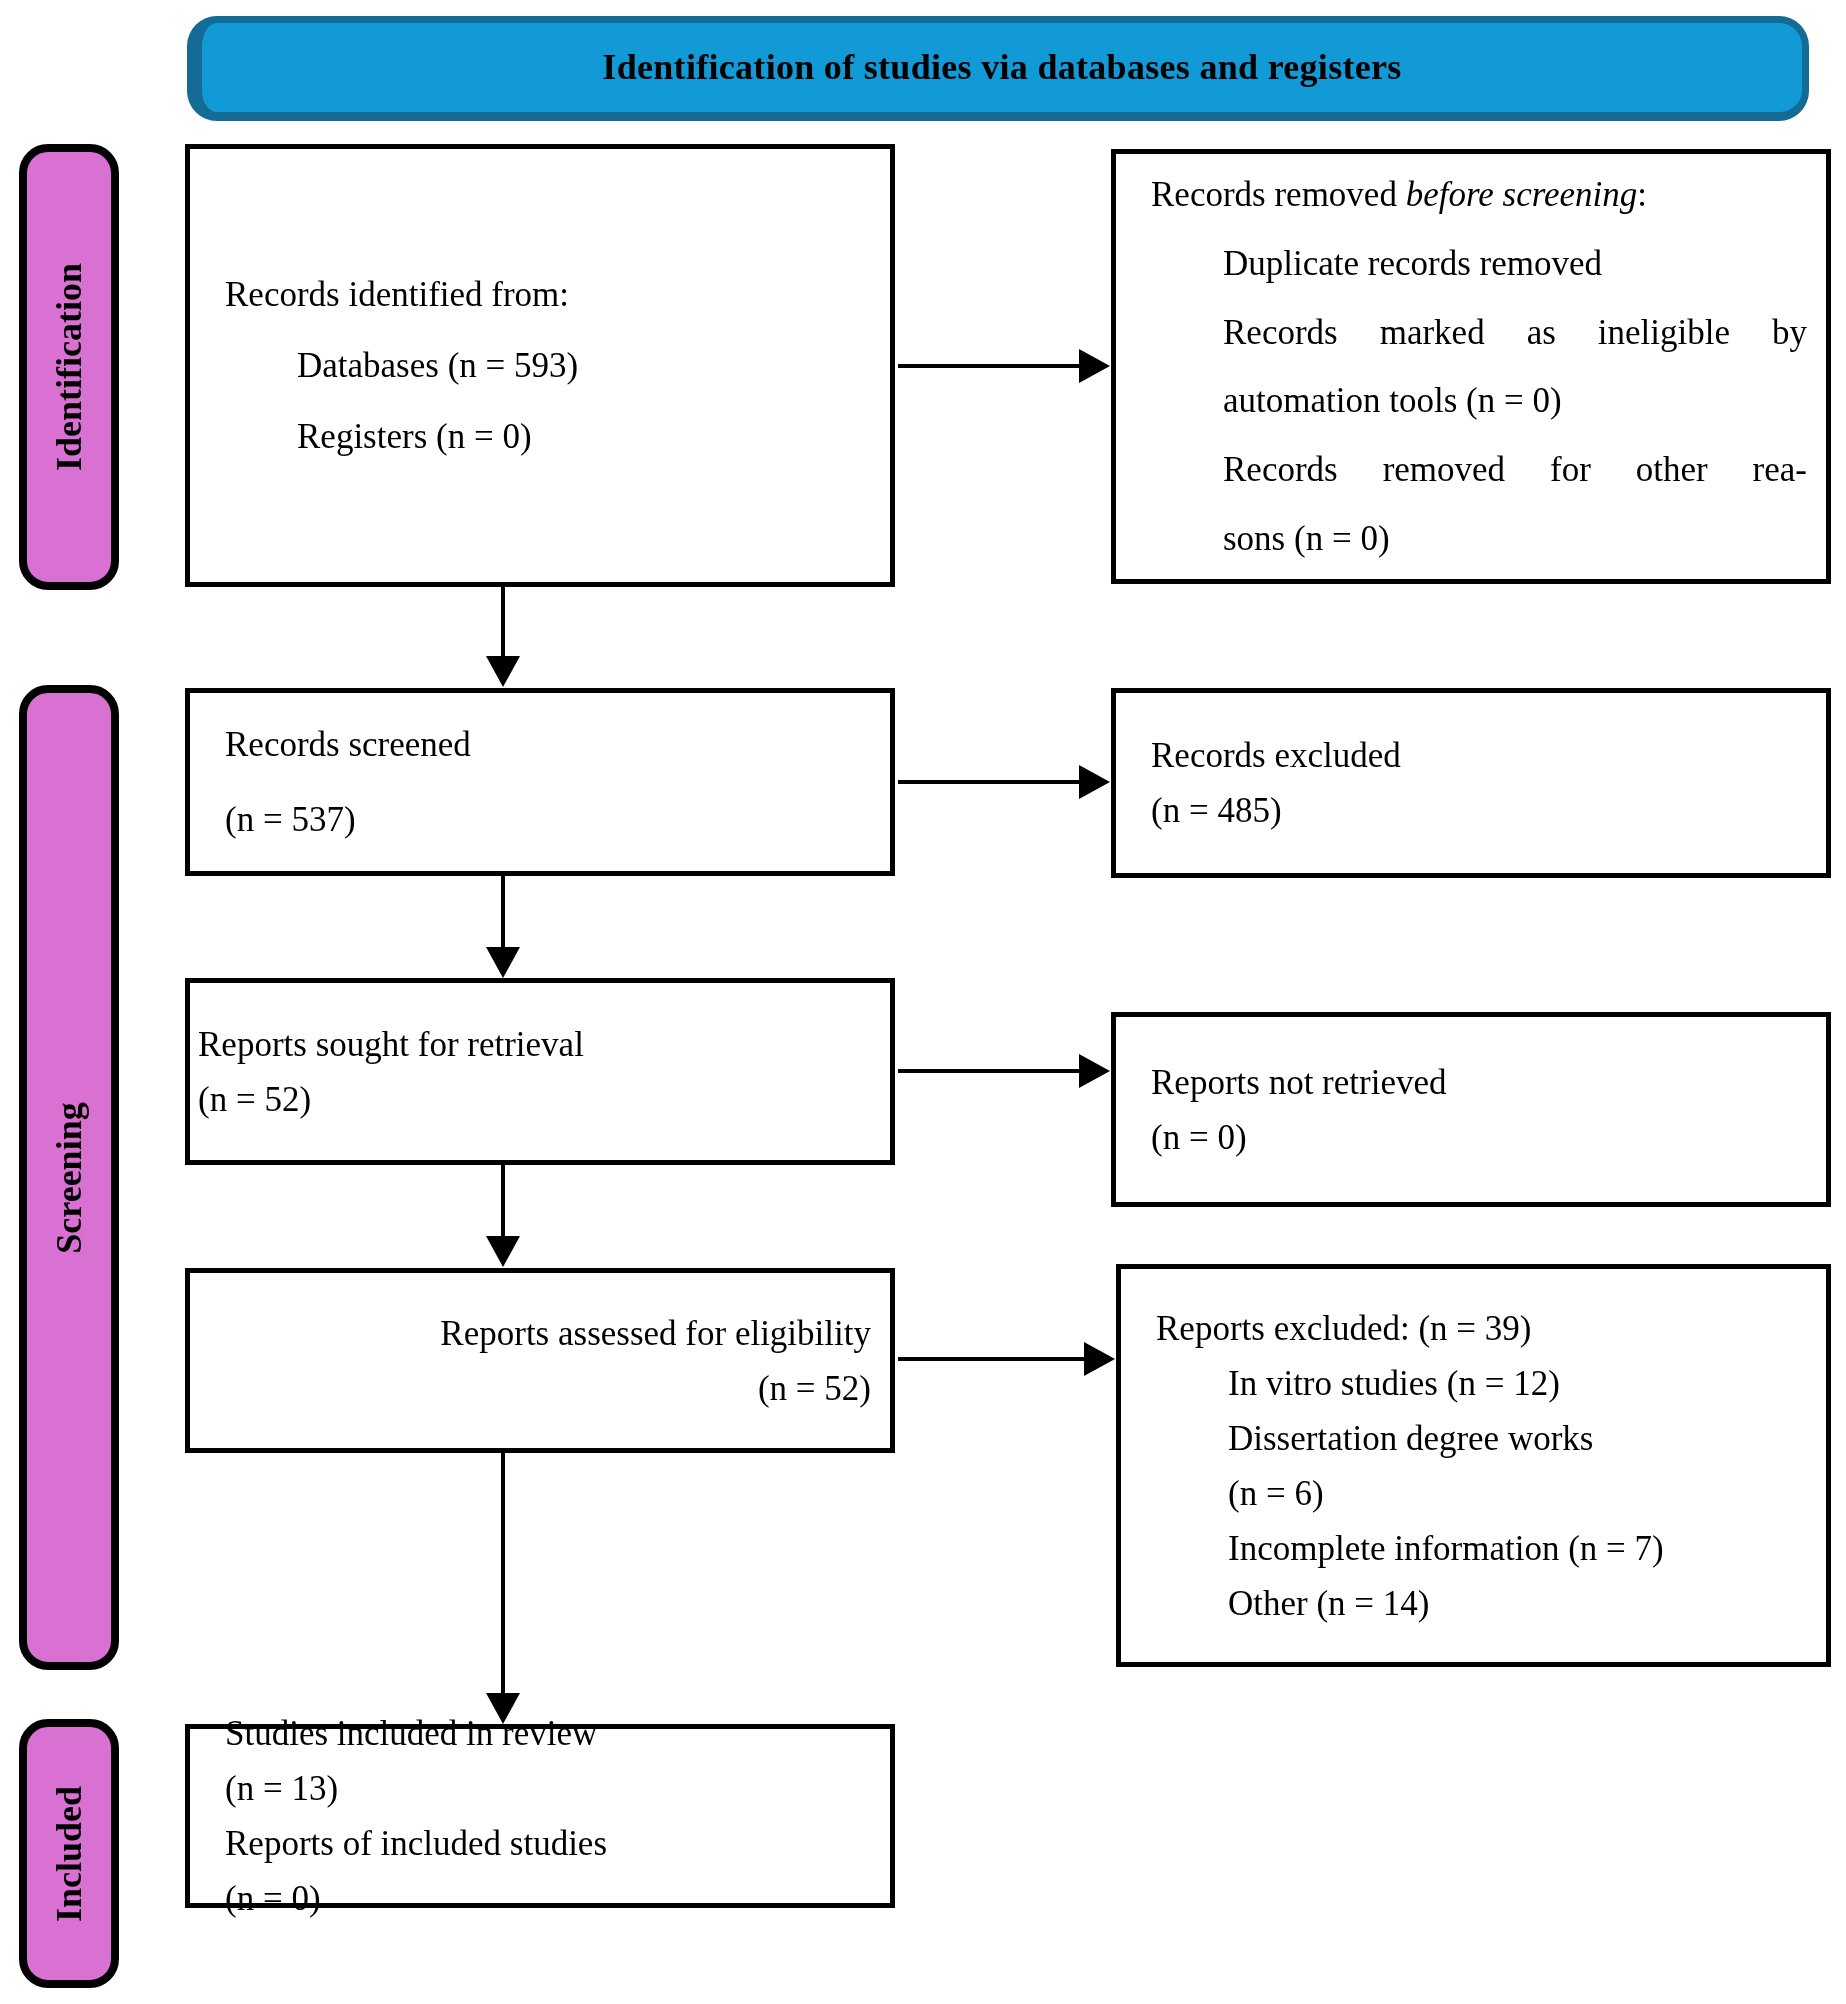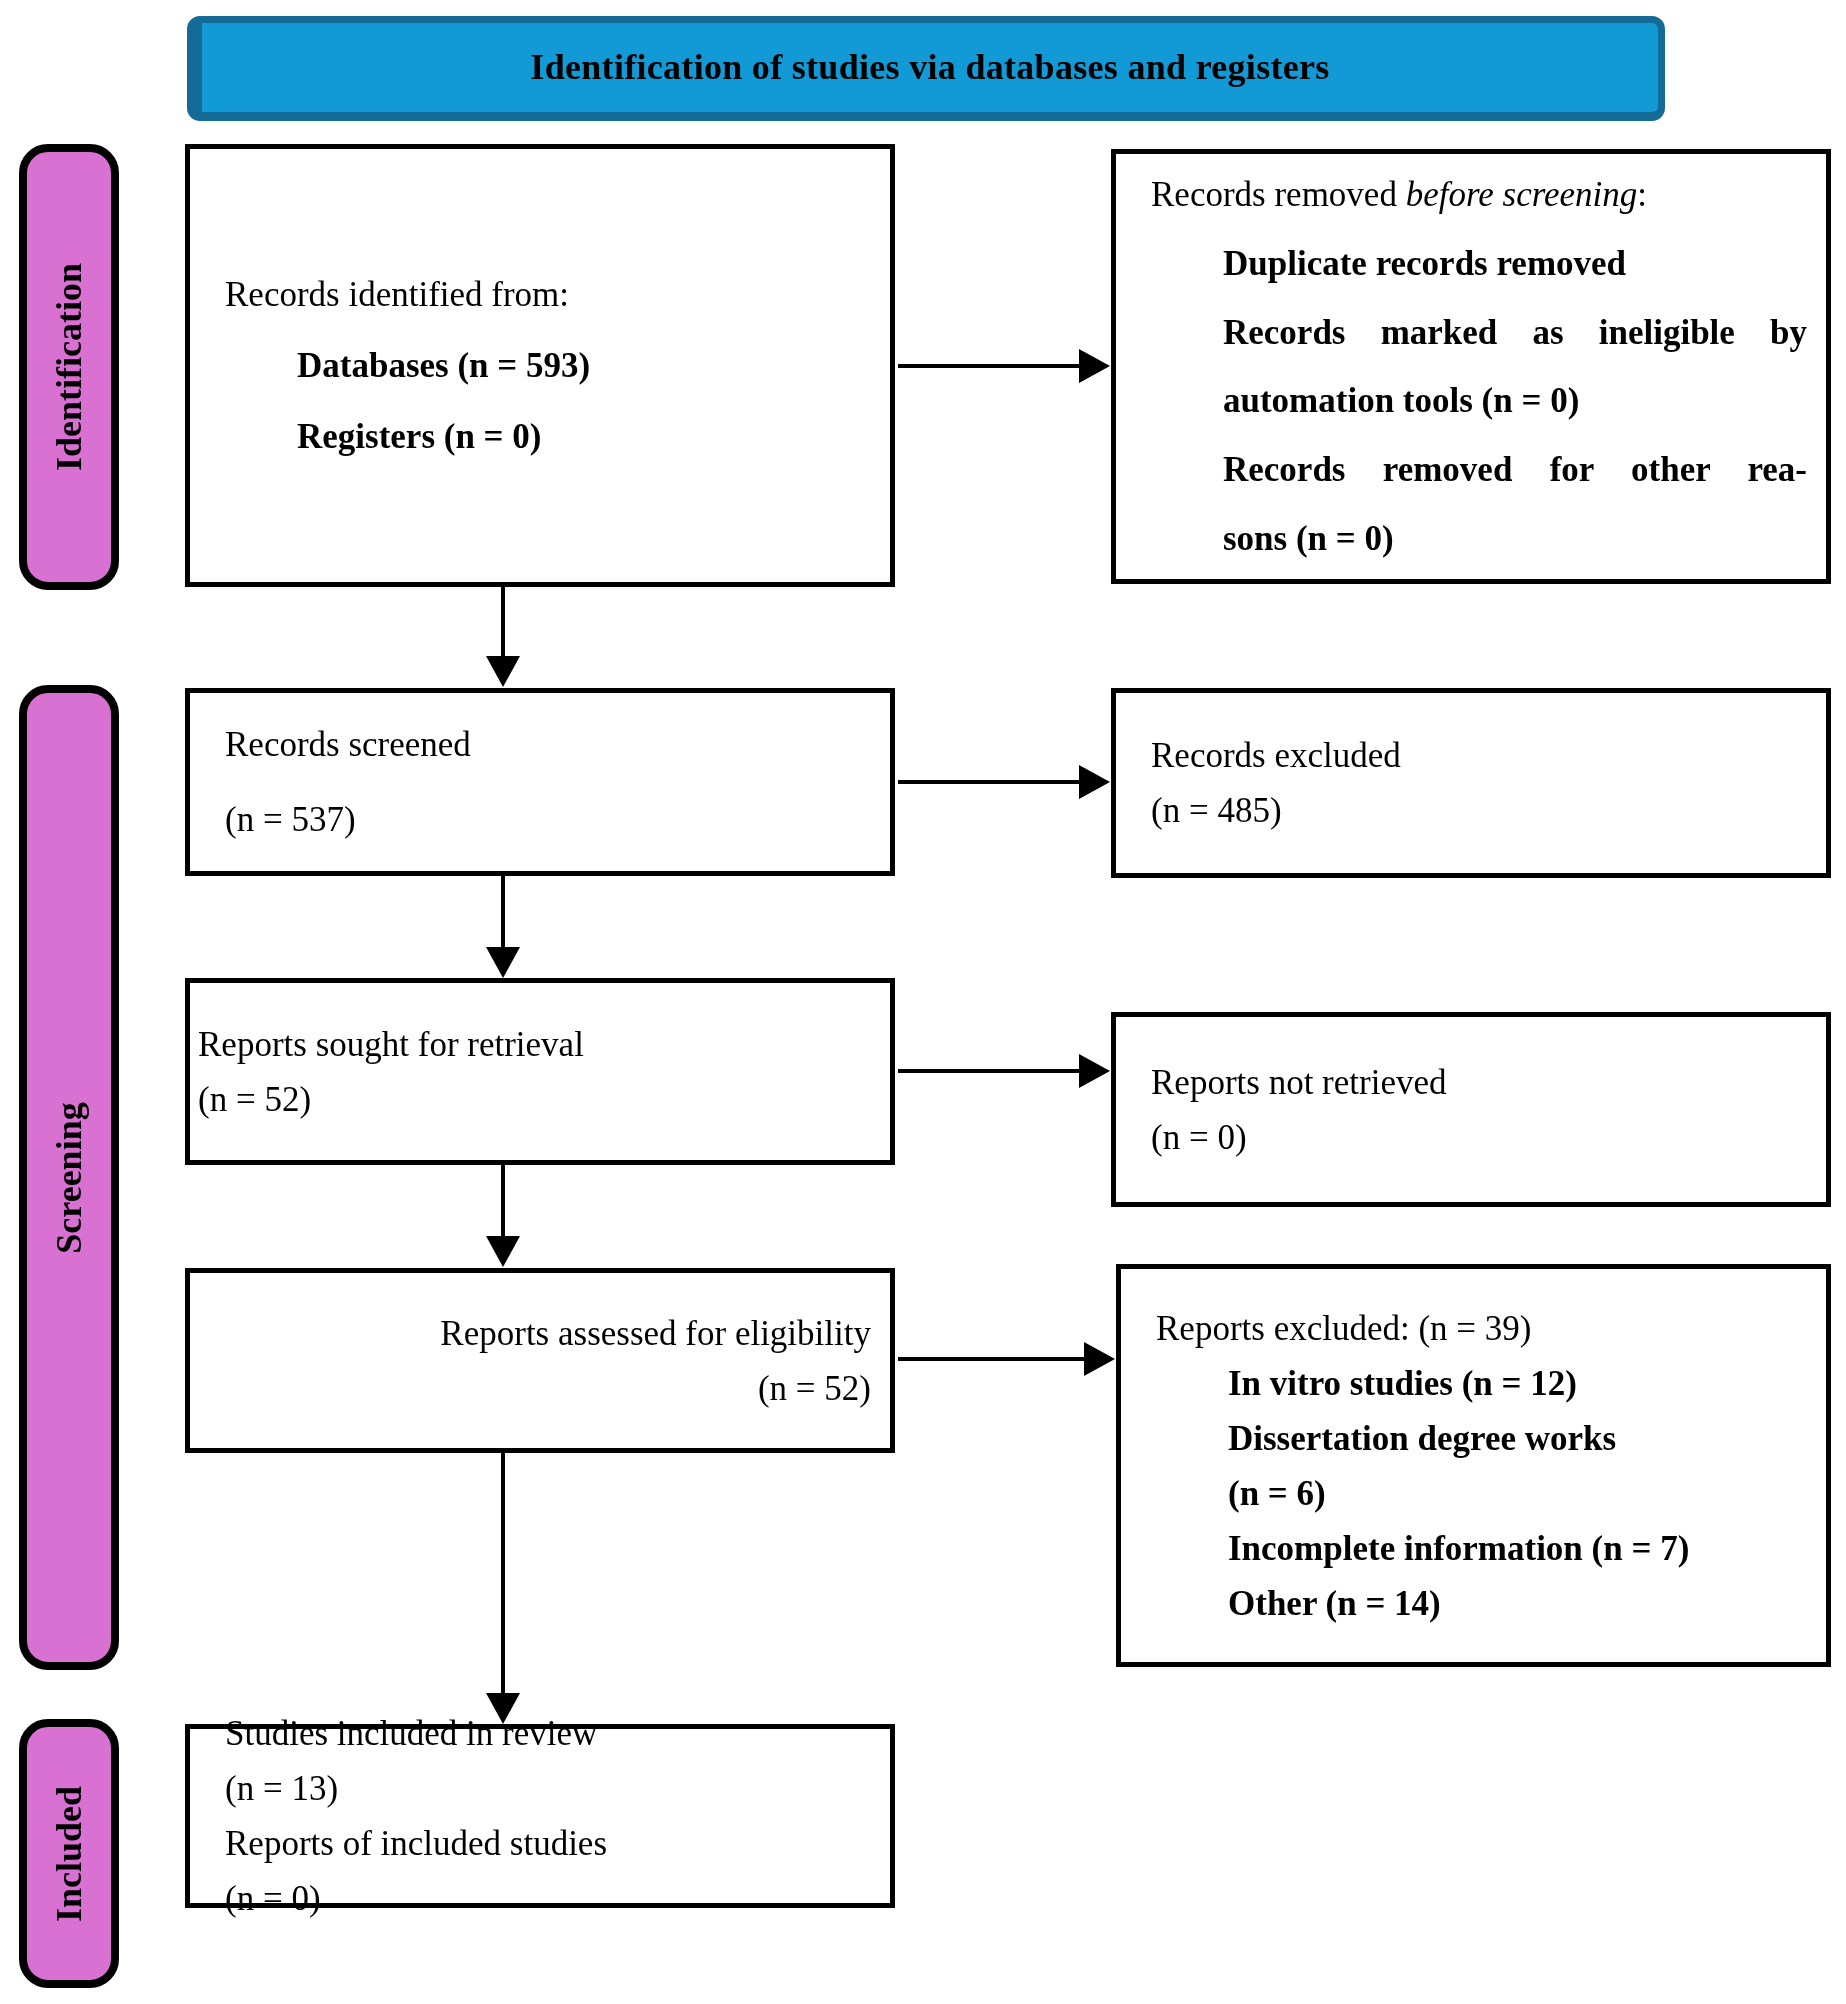--- a/index.html
+++ b/index.html
@@ -8,27 +8,27 @@
     width: 1846px;
     height: 2005px;
     background: #ffffff;
     font-family: "Liberation Serif", serif;
     color: #000000;
     overflow: hidden;
   }
   .banner {
     position: absolute;
     left: 187px; top: 15.7px;
-    width: 1478px; height: 105px;
+    width: 1622px; height: 105px;
     box-sizing: border-box;
     background: #129AD6;
     border: 7.5px solid #136B96;
     border-left-width: 15px;
     border-bottom-width: 9.4px;
-    border-radius: 13px;
+    border-radius: 30px;
     display: flex; align-items: center; justify-content: center;
   }
   .banner-title {
     font-weight: bold;
     font-size: 36px;
     letter-spacing: 0.3px;
   }
   .stage {
     position: absolute;
     left: 19px; width: 100px;
@@ -51,21 +51,21 @@
     background: #ffffff;
     border: 5px solid #000000;
     display: flex;
     flex-direction: column;
     justify-content: center;
     padding: 12.6px 19px 12.6px 35px;
     font-size: 35px;
     line-height: 55px;
   }
   .line { white-space: nowrap; }
-  .indent { padding-left: 72px; font-weight: bold; }
+  .indent { padding-left: 72px; }
   .justify-last { text-align: justify; text-align-last: justify; white-space: normal; }
   .hline { position: absolute; height: 4.4px; background: #000000; }
   .vline { position: absolute; width: 4.4px; background: #000000; }
   .head-right {
     position: absolute; width: 0; height: 0;
     border-top: 17px solid transparent;
     border-bottom: 17px solid transparent;
     border-left: 31px solid #000000;
   }
   .head-down {

